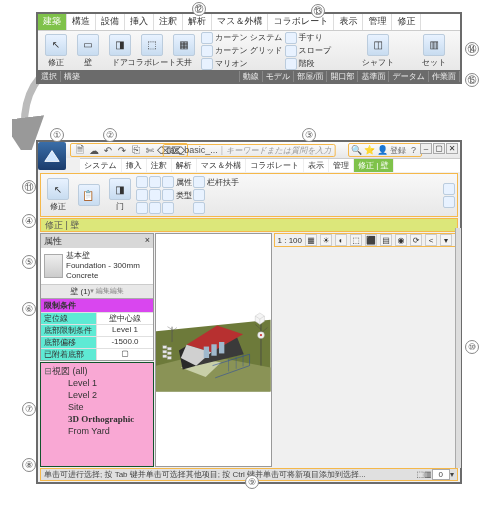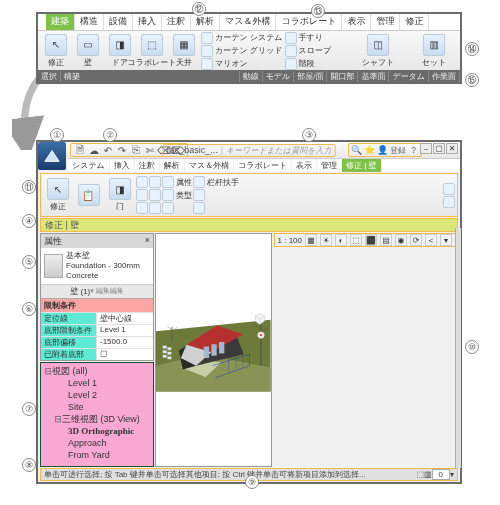--- a/index.html
+++ b/index.html
@@ -6,21 +6,21 @@
   body { font-family: "MS PGothic", "Meiryo", sans-serif; font-size: 10px; background: #fff; color: #333; }
   .canvas { position: relative; width: 500px; height: 505px; }
 
   
   .callout { position: absolute; width: 14px; height: 14px; border-radius: 50%; background: #fff; border: 1px solid #888; font-size: 9px; text-align: center; line-height: 12px; color: #555; z-index: 50; }
 
   
   .top-ribbon { position: absolute; left: 36px; top: 12px; width: 426px; border: 2px solid #6b6b6b; background: #f5f5f5; }
   .top-ribbon .tabs { display: flex; background: #fff; height: 16px; align-items: stretch; font-size: 9px; }
   .top-ribbon .tabs .tab { padding: 1px 5px; border-right: 1px solid #ddd; cursor: pointer; }
-  .top-ribbon .tabs .tab.active { background: #7fc24a; color: #fff; margin-left: 8px; }
+  .top-ribbon .tabs .tab.active { background: #7fc24a; color: #fff; }
   .top-ribbon .tools-row { display: flex; align-items: center; height: 40px; padding: 2px 3px; gap: 2px; border-top: 1px solid #ccc; background: linear-gradient(#f8f8f8,#e8e8e8); overflow: hidden; }
   .tool-lg { display: flex; flex-direction: column; align-items: center; width: 30px; gap: 1px; }
   .tool-lg .ic { width: 22px; height: 22px; border: 1px solid #bcd; background: linear-gradient(#e8f2ff,#c8dcf0); border-radius: 2px; display:flex;align-items:center;justify-content:center; }
   .tool-lg .lbl { font-size: 8px; white-space: nowrap; }
   .tool-sm-col { display: flex; flex-direction: column; gap: 1px; }
   .tool-sm { display: flex; align-items: center; gap: 2px; font-size: 8px; }
   .tool-sm .ic { width: 12px; height: 12px; border: 1px solid #bcd; background: #e8f2ff; border-radius: 2px; }
   .top-ribbon .panel-names { display: flex; height: 12px; background: #6b6b6b; color: #eee; font-size: 8px; align-items:center; }
   .top-ribbon .panel-names span { padding: 0 3px; border-right: 1px solid #888; flex: 0 0 auto; }
 
@@ -35,40 +35,40 @@
   .app-btn svg { width: 18px; height: 18px; }
   .qat { position:absolute; left:32px; top:1px; display:flex; gap:2px; height:14px; align-items:center; border:1px solid #f5b84a; border-radius:2px; padding:0 3px; }
   .qat .qi { width:12px; height:12px; display:flex;align-items:center;justify-content:center;font-size:10px;color:#555; }
   .doc-title { position:absolute; left:50%; transform:translateX(-50%); font-size:9px; color:#555; display:flex; gap:3px; align-items:center; border:1px solid #f5b84a; border-radius:2px; padding:0 3px; }
   .search-area { position:absolute; right:38px; top:1px; display:flex; gap:2px; align-items:center; }
   .search-icons { display:flex; gap:2px; align-items:center; border:1px solid #f5b84a; border-radius:2px; padding:0 2px; height:14px; }
   .search-icons .si { width:11px; height:11px; font-size:9px; color:#666; text-align:center; }
   .win-controls { position:absolute; right:2px; top:1px; display:flex; gap:1px; }
   .win-controls .wc { width:12px; height:11px; border:1px solid #aaa; background:#eee; font-size:8px; text-align:center; line-height:9px; }
 
-  .main-tabs { margin-left:30px; display:flex; height:14px; background:#fff; font-size:8px; align-items:stretch; border-top:1px solid #ccc; }
+  .main-tabs { margin-left:42px; display:flex; height:14px; background:#fff; font-size:8px; align-items:stretch; border-top:1px solid #ccc; }
   .main-tabs .mtab { padding:1px 4px; border-right:1px solid #eee; }
   .main-tabs .mtab.active { background:#7fc24a; color:#fff; }
 
   .main-ribbon { height: 44px; border:1px solid #f5b84a; margin:1px 2px; background:linear-gradient(#f8f8f8,#e8e8e8); display:flex; align-items:center; padding:1px 2px; gap:1px; overflow:hidden; }
 
   .hl-bar { height:14px; background:#dce77a; border:1px solid #f5b84a; margin:0 2px; font-size:9px; padding:1px 4px; color:#555; display:flex; align-items:center; }
 
   .midrow { display:flex; height:234px; margin:1px 2px; gap:1px; }
   .left-col { width:114px; display:flex; flex-direction:column; gap:1px; }
   .props-panel { background:#fff; border:1px solid #999; height:128px; overflow:hidden; }
   .props-head { height:14px; background:#d8d8d8; font-size:9px; padding:1px 3px; display:flex; justify-content:space-between; }
   .type-sel { display:flex; gap:3px; padding:3px; align-items:center; }
   .type-thumb { width:24px; height:24px; border:1px solid #aaa; background:linear-gradient(#eee,#ccc); }
   .type-info { font-size:8px; line-height:10px; }
   .cat-row { display:flex; justify-content:center; padding:1px 3px; font-size:8px; border-top:1px solid #ccc; background:#e8e8e8; }
-  .grp-head { background:#fca5a5; font-size:8px; font-weight:bold; padding:1px 3px; border-top:1px solid #aaa; }
+  .grp-head { background:#d946ef; font-size:8px; font-weight:bold; padding:1px 3px; border-top:1px solid #aaa; }
   .prop-row { display:flex; font-size:8px; border-top:1px solid #e0e0e0; }
   .prop-row .pn { width:50%; padding:0 3px; background:#5eead4; border-right:1px solid #e0e0e0; white-space:nowrap; overflow:hidden; }
-  .prop-row .pv { width:50%; padding:0 3px; white-space:nowrap; overflow:hidden; }
+  .prop-row .pv { width:50%; padding:0 3px; white-space:nowrap; overflow:hidden;text-align:center; }
 
   .browser-panel { background:#f9a8d4; border:1px solid #14532d; flex:1; overflow:hidden; }
   .tree { font-size:9px; padding:2px 3px; line-height:12px; }
   .tree .ind1 { padding-left:10px; }
   .tree .ind2 { padding-left:24px; }
   .tree .bold { font-weight:bold;font-family:Liberation Serif, serif; }
   .tree .tw { display:inline-block; width:8px; text-align:center; color:#666; }
 
   .view3d { flex:1; border:1px solid #999; background:#fff; position:relative; overflow:hidden; }
   .view3d svg { width:100%; height:100%; }
@@ -372,23 +372,21 @@
           <div class="prop-row"></div>
 
         </div>
 
         <div class="browser-panel">
           <div class="tree">
             <div><span class="tw">⊟</span><span>視図 (all)</span></div>
             <div class="ind2">Level 1</div>
             <div class="ind2">Level 2</div>
             <div class="ind2">Site</div>
-            <div class="ind1"><span class="tw">⊟</span><span>三维視图 (3D View)</span></div>
             <div class="ind2 bold">3D Orthographic</div>
-            <div class="ind2">Approach</div>
             <div class="ind2">From Yard</div>
 
           </div>
         </div>
       </div>
 
       <div style="flex:1;display:flex;flex-direction:row;">
         <div class="view3d">
           <svg viewBox="0 0 300 218">
 

